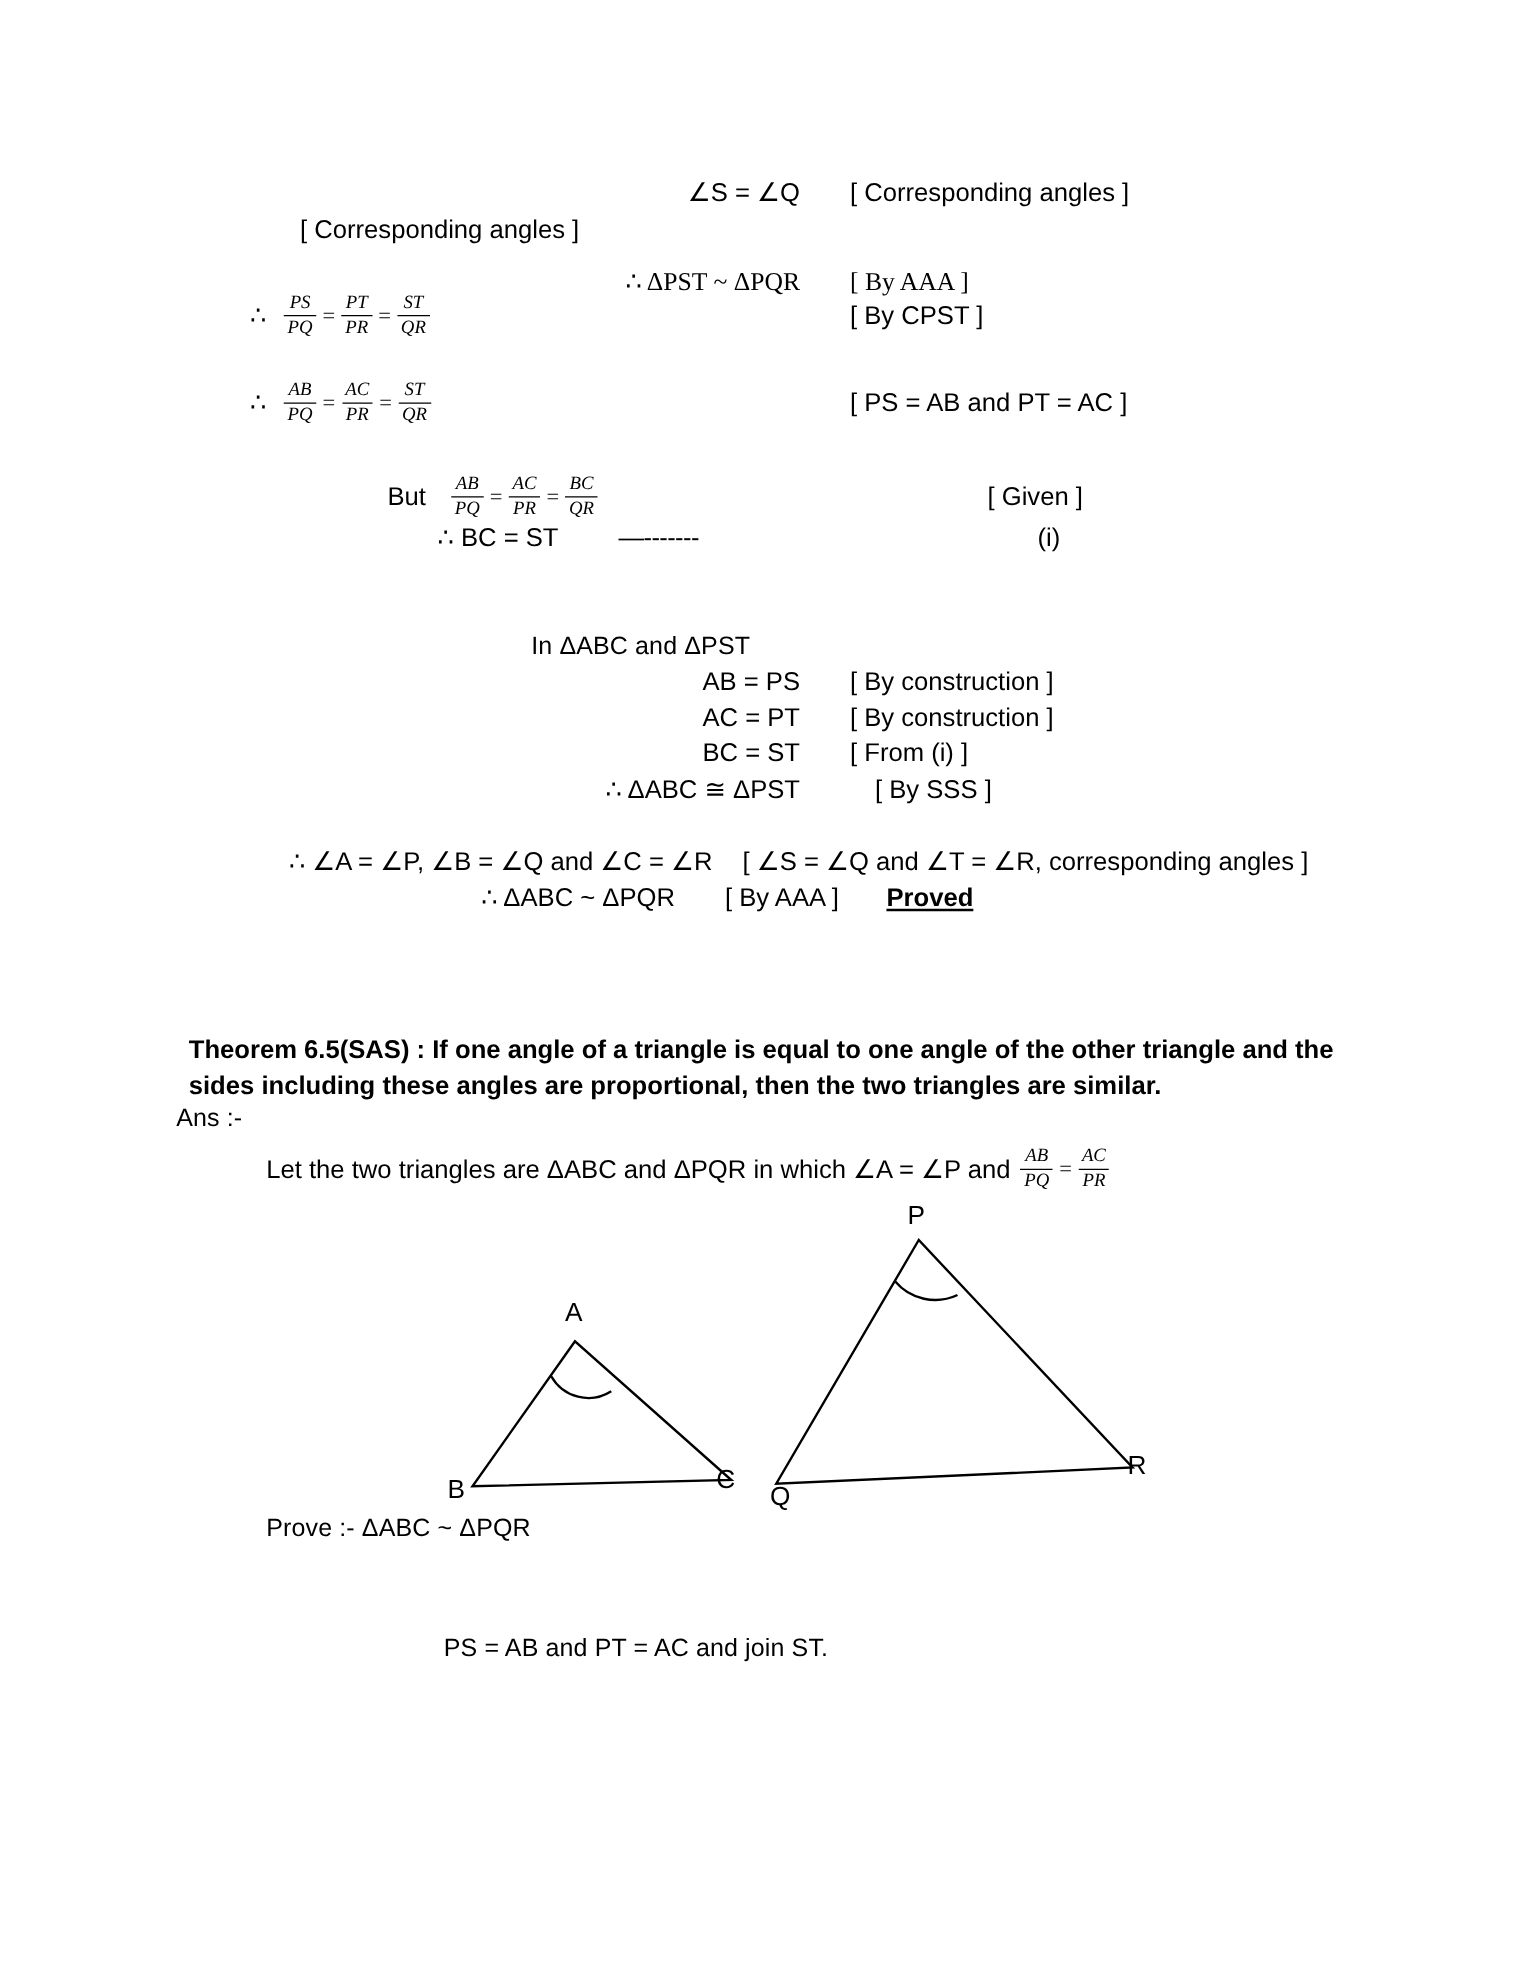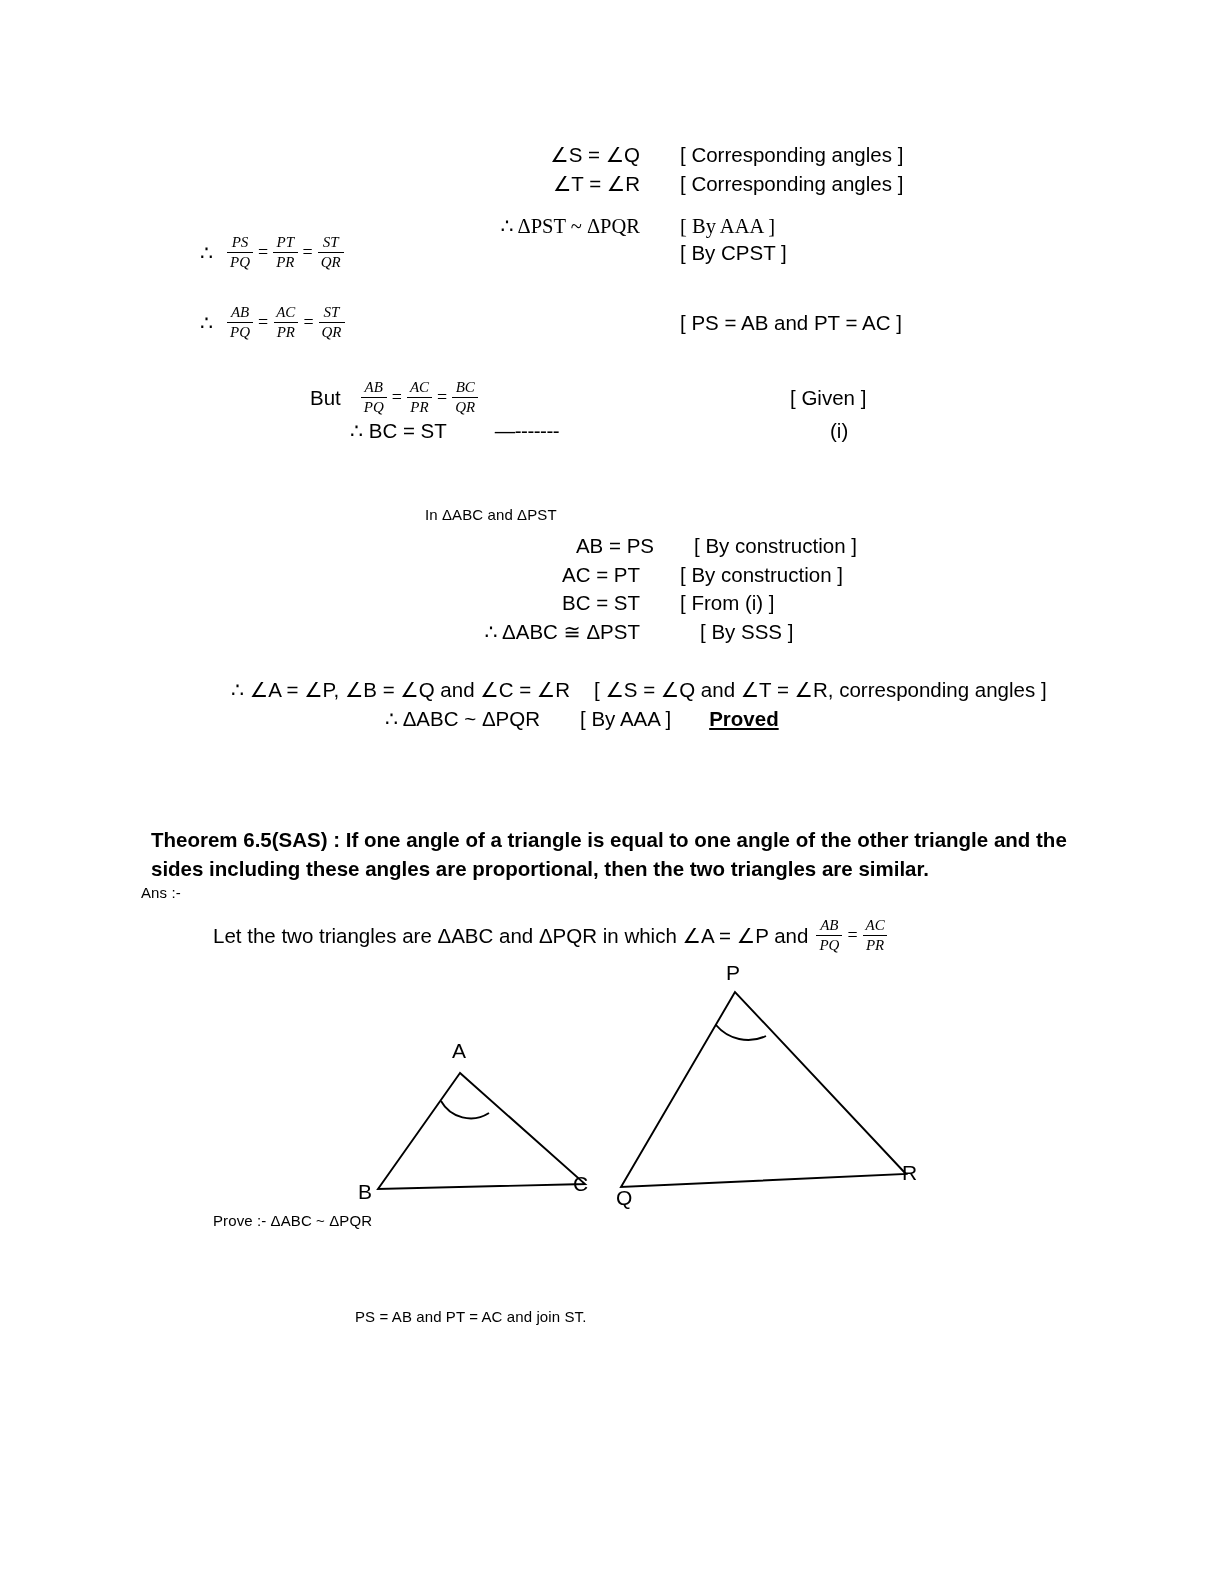--- a/index.html
+++ b/index.html
@@ -18,21 +18,21 @@
 
   .page {
     position: absolute;
     inset: 0;
   }
 
   
   .ln {
     position: absolute;
     white-space: nowrap;
-    font-size: 15px;
+    font-size: 20px;
     line-height: 1;
     letter-spacing: 0.1px;
   }
 
   
   .proof-row {
     position: absolute;
     display: flex;
     align-items: center;
     white-space: nowrap;
@@ -123,21 +123,20 @@
 <body>
 
 <div class="page">
 
   <div class="proof-row" style="left:200px; top:145px;">
     <span class="stmt" style="width:440px;">∠S = ∠Q</span>
     <span class="reason" style="margin-left:40px;">[ Corresponding angles ]</span>
   </div>
 
   <div class="proof-row" style="left:200px; top:174px;">
-    <span class="stmt" style="width:440px;">∠T = ∠R</span>
     <span class="reason" style="margin-left:40px;">[ Corresponding angles ]</span>
   </div>
 
   <div class="proof-row" style="left:200px; top:216px;font-family:Liberation Serif, serif;">
     <span class="stmt" style="width:440px;">∴  ΔPST ~ ΔPQR</span>
     <span class="reason" style="margin-left:40px;">[ By AAA ]</span>
   </div>
 
   <div class="proof-row" style="left:200px; top:235px;">
     <span class="stmt" style="width:440px;">
@@ -207,21 +206,21 @@
   <div class="proof-row" style="left:200px; top:421px;">
     <span class="stmt" style="width:440px; justify-content:flex-start; padding-left:150px;">
       <span>∴ BC = ST</span>
       <span class="dashline" style="margin-left:48px;">—-------</span>
     </span>
     <span class="reason" style="margin-left:40px;">(i)</span>
   </div>
 
   <div class="ln" style="left:425px; top:507px;">In ΔABC and ΔPST</div>
 
-  <div class="proof-row" style="left:214px; top:536px;">
+  <div class="proof-row" style="left:200px; top:536px;">
     <span class="stmt" style="width:440px;">AB = PS</span>
     <span class="reason" style="margin-left:40px;">[ By construction ]</span>
   </div>
 
   <div class="proof-row" style="left:200px; top:565px;">
     <span class="stmt" style="width:440px;">AC = PT</span>
     <span class="reason" style="margin-left:40px;">[ By construction ]</span>
   </div>
 
   <div class="proof-row" style="left:200px; top:593px;">

